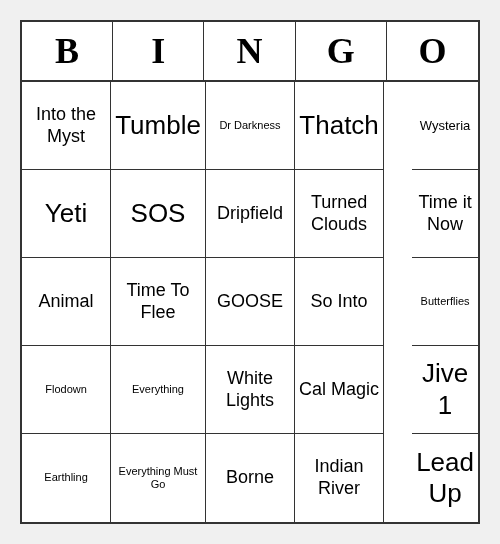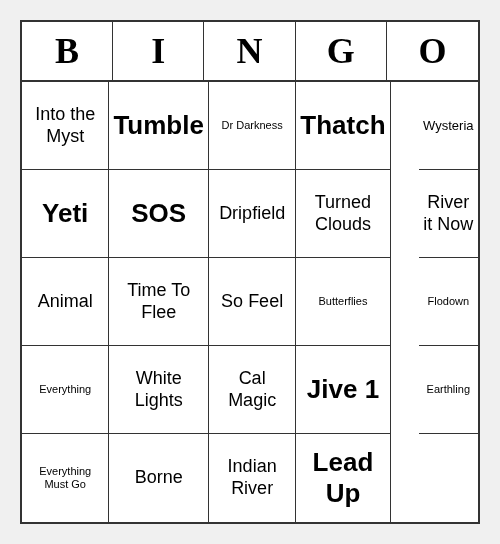--- a/index.html
+++ b/index.html
@@ -64,21 +64,21 @@
     .bingo-cell:nth-child(n+21) {
       border-bottom: none;
     }
 
     .cell-text {
       font-size: 13px;
     }
 
     .cell-text.large {
       font-size: 26px;
-      font-weight: bold;
+      font-weight: normal;
     }
 
     .cell-text.medium {
       font-size: 18px;
       font-weight: normal;
     }
 
     .cell-text.small {
       font-size: 11px;
       text-align: center;
@@ -117,30 +117,33 @@
       <div class="bingo-cell">
         <span class="cell-text large">SOS</span>
       </div>
       <div class="bingo-cell">
         <span class="cell-text medium">Dripfield</span>
       </div>
       <div class="bingo-cell">
         <span class="cell-text medium">Turned Clouds</span>
       </div>
       <div class="bingo-cell">
-        <span class="cell-text medium">River it Now</span>
+        <span class="cell-text medium">Time it Now</span>
       </div>
       <div class="bingo-cell">
         <span class="cell-text medium">Animal</span>
       </div>
       <div class="bingo-cell">
         <span class="cell-text medium">Time To Flee</span>
       </div>
       <div class="bingo-cell">
-        <span class="cell-text medium">So Feel</span>
+        <span class="cell-text medium">GOOSE</span>
+      </div>
+      <div class="bingo-cell">
+        <span class="cell-text medium">So Into</span>
       </div>
       <div class="bingo-cell">
         <span class="cell-text small">Butterflies</span>
       </div>
       <div class="bingo-cell">
         <span class="cell-text small">Flodown</span>
       </div>
       <div class="bingo-cell">
         <span class="cell-text small">Everything</span>
       </div>

